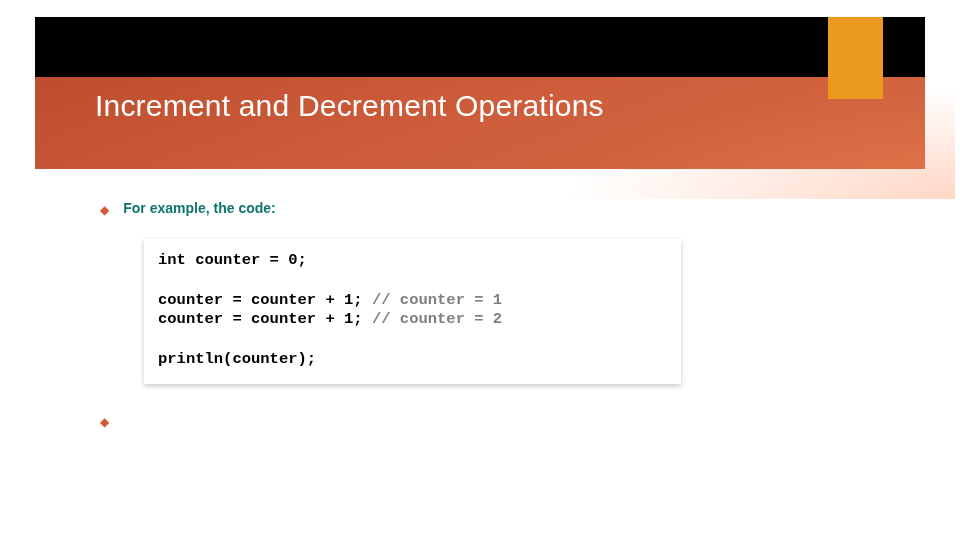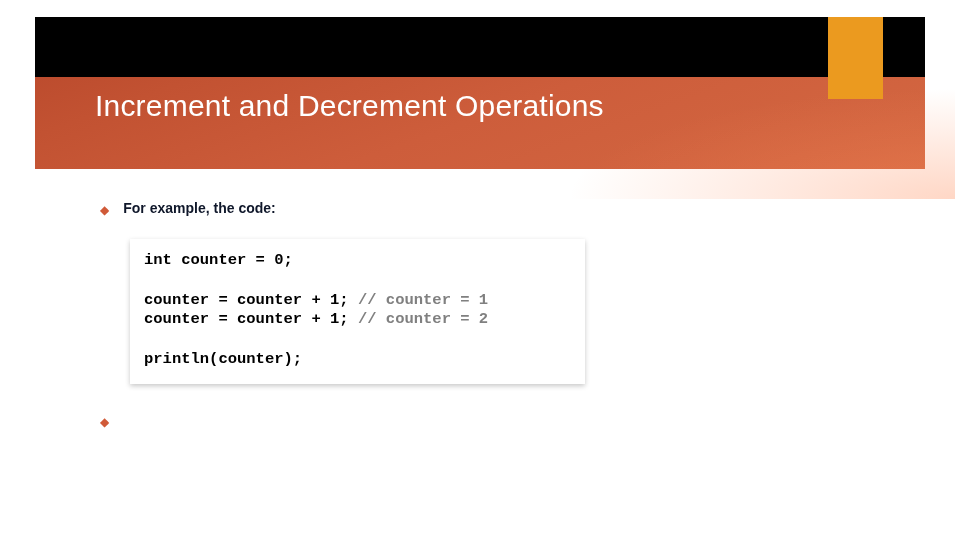--- a/index.html
+++ b/index.html
@@ -69,25 +69,25 @@
   .bullet-icon {
     color: #d05a38;
     font-size: 12px;
     line-height: 18px;
     flex: 0 0 auto;
     margin-top: 1px;
   }
   .bullet-text {
     font-size: 14px;
     font-weight: 700;
-    color: #0f172a;
+    color: #0f766e;
   }
   .code-box {
-    margin: 6px 0 28px 30px;
-    width: 455px;
+    margin: 6px 0 28px 44px;
+    width: 537px;
     background: #ffffff;
     box-shadow: 0 2px 5px rgba(0,0,0,0.22);
     padding: 12px 14px 14px 14px;
     font-family: Consolas, "Courier New", monospace;
     font-size: 15.5px;
     line-height: 1.28;
     color: #000000;
     white-space: pre;
   }
   .kw   { color: #000; font-weight: 700; }

